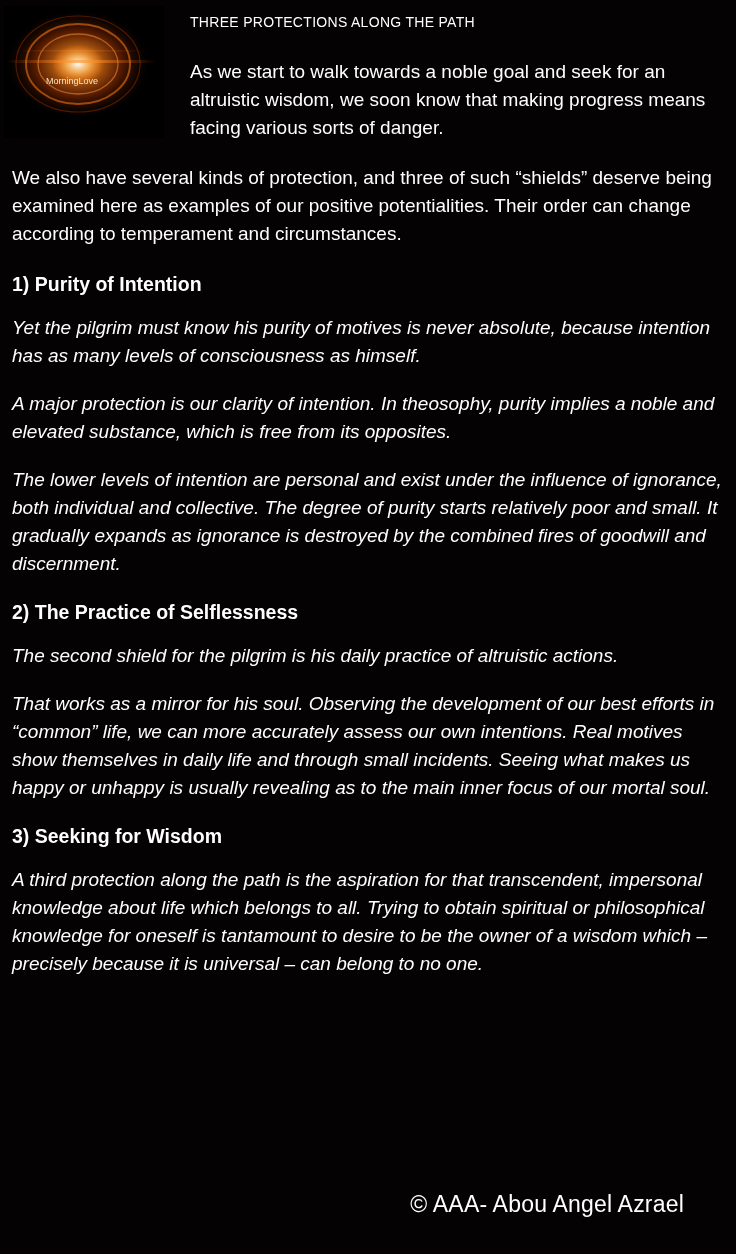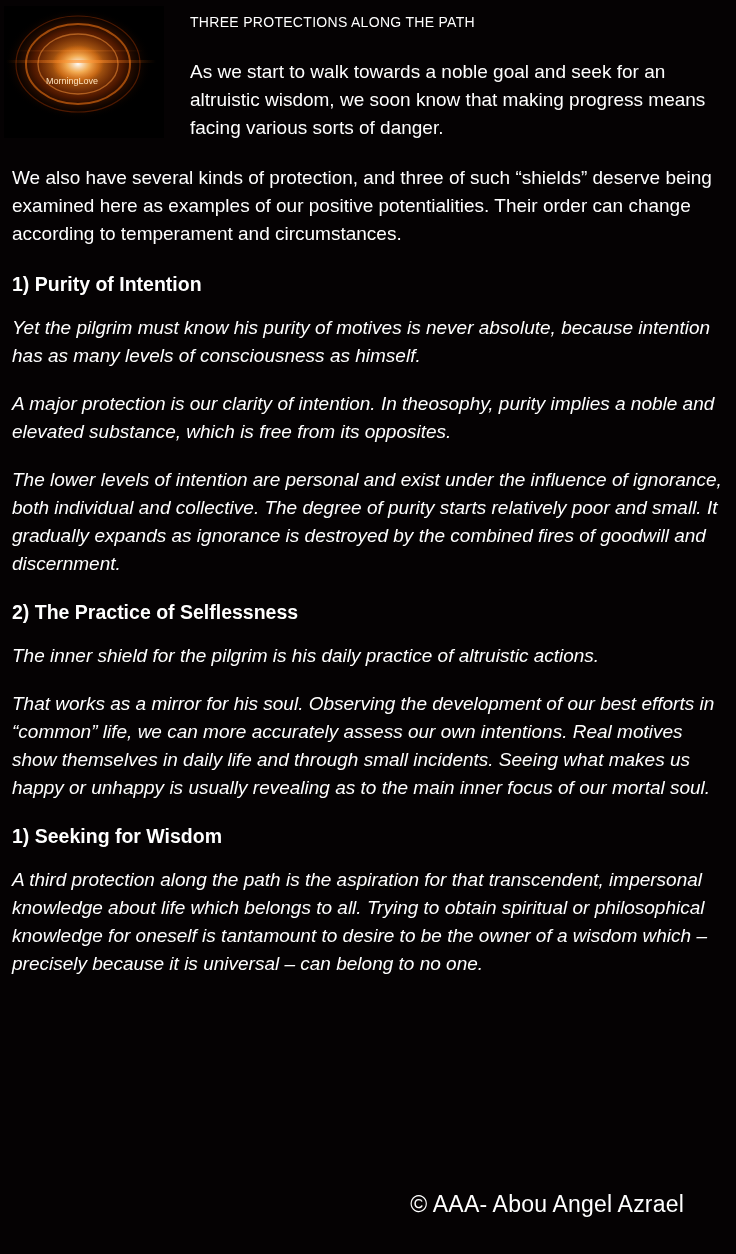--- a/index.html
+++ b/index.html
@@ -144,23 +144,23 @@
   <div class="content">
 
     <p class="lead">We also have several kinds of protection, and three of such “shields” deserve being examined here as examples of our positive potentialities. Their order can change according to temperament and circumstances.</p>
 
     <h2 class="section">1) Purity of Intention</h2>
     <p class="italic">Yet the pilgrim must know his purity of motives is never absolute, because intention has as many levels of consciousness as himself.</p>
     <p class="italic">A major protection is our clarity of intention. In theosophy, purity implies a noble and elevated substance, which is free from its opposites.</p>
     <p class="italic">The lower levels of intention are personal and exist under the influence of ignorance, both individual and collective. The degree of purity starts relatively poor and small. It gradually expands as ignorance is destroyed by the combined fires of goodwill and discernment.</p>
 
     <h2 class="section spaced">2) The Practice of Selflessness</h2>
-    <p class="italic">The inner shield for the pilgrim is his daily practice of altruistic actions.</p>
+    <p class="italic">The second shield for the pilgrim is his daily practice of altruistic actions.</p>
     <p class="italic">That works as a mirror for his soul. Observing the development of our best efforts in “common” life, we can more accurately assess our own intentions. Real motives show themselves in daily life and through small incidents. Seeing what makes us happy or unhappy is usually revealing as to the main inner focus of our mortal soul.</p>
 
-    <h2 class="section spaced">1) Seeking for Wisdom</h2>
+    <h2 class="section spaced">3) Seeking for Wisdom</h2>
     <p class="italic">A third protection along the path is the aspiration for that transcendent, impersonal knowledge about life which belongs to all. Trying to obtain spiritual or philosophical knowledge for oneself is tantamount to desire to be the owner of a wisdom which – precisely because it is universal – can belong to no one.</p>
 
   </div>
 
   <div class="credit">© AAA- Abou Angel Azrael</div>
 
 </div>
 
 </body></html>

